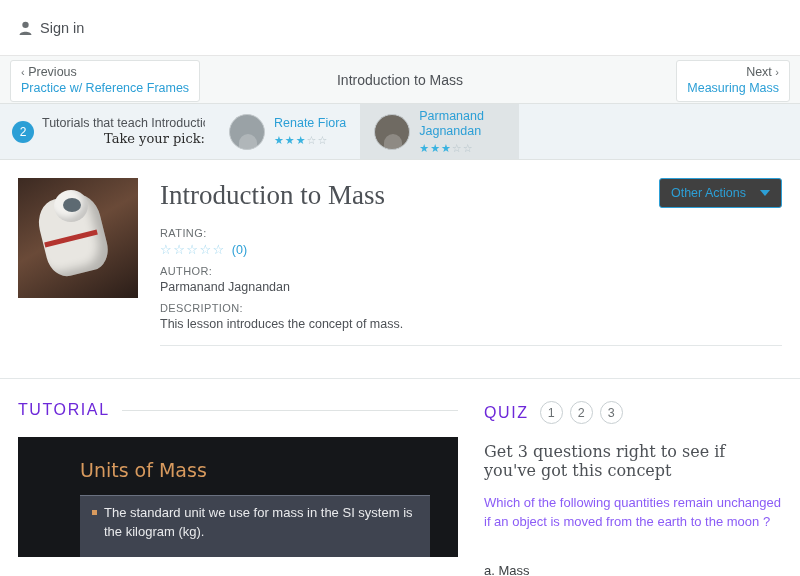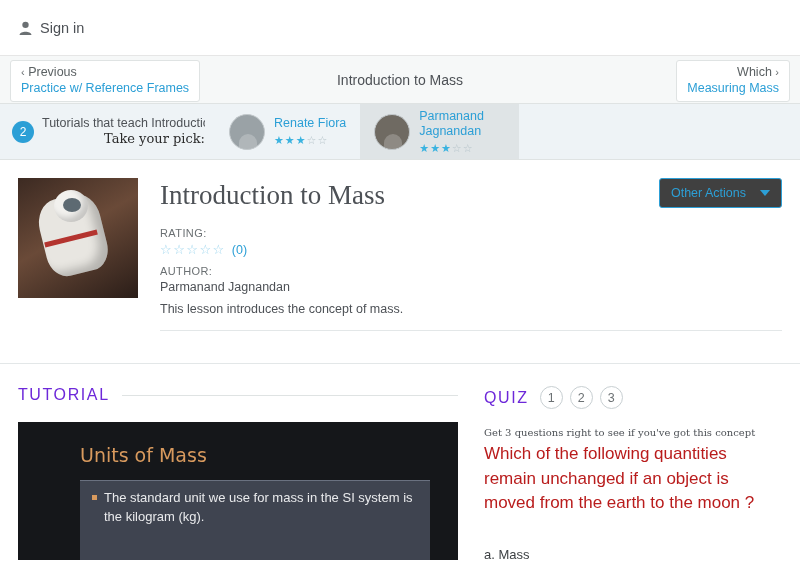--- a/index.html
+++ b/index.html
@@ -213,21 +213,21 @@
   .col-quiz { flex: 1 1 auto; }
 
   .sec-head { display: flex; align-items: center; gap: 12px; }
   .sec-title {
     font-size: 16px; color: #6d28d9; letter-spacing: 1.6px;
   }
   .sec-rule { flex: 1 1 auto; height: 1px; background: #dfe3e3; }
 
   .video {
     margin-top: 18px;
-    width: 100%; height: 138px;
+    width: 100%; height: 120px;
     background: #15171a;
     position: relative;
     overflow: hidden;
   }
   .slide-title {
     position: absolute; left: 62px; top: 22px;
     font-size: 19px; color: #d89a5e;
     font-family: "DejaVu Sans", sans-serif;
   }
   .slide-box {
@@ -252,26 +252,26 @@
   .quiz-dots { display: flex; gap: 7px; }
   .qdot {
     width: 23px; height: 23px; border-radius: 50%;
     border: 1px solid #c8cfd2;
     color: #6b7073; font-size: 12.5px;
     display: flex; align-items: center; justify-content: center;
     background: #fff; cursor: pointer;
   }
   .quiz-lead {
     margin-top: 18px;
-    font-size: 10px; color: #4d5156;
+    font-size: 16px; color: #4d5156;
     font-family: "DejaVu Serif", serif;
   }
   .quiz-q {
-    margin-top: 4px;
-    font-size: 17px; color: #b91c1c; line-height: 1.45;
+    margin-top: 14px;
+    font-size: 13px; color: #8b5cf6; line-height: 1.45;
   }
   .quiz-opt {
     margin-top: 31px;
     font-size: 13px; color: #3b3f42;
     cursor: pointer;
   }
 </style>
 </head>
 <body>
 
@@ -285,21 +285,21 @@
   </div>
 </div>
 
 <div class="navbar">
   <div class="nav-prev">
     <span class="nav-kicker"><span class="nav-arrow">‹</span> <span>Previous</span></span>
     <span class="nav-link">Practice w/ Reference Frames</span>
   </div>
   <div class="nav-title">Introduction to Mass</div>
   <div class="nav-next">
-    <span class="nav-kicker"><span>Which</span> <span class="nav-arrow">›</span></span>
+    <span class="nav-kicker"><span>Next</span> <span class="nav-arrow">›</span></span>
     <span class="nav-link">Measuring Mass</span>
   </div>
 </div>
 
 <div class="picker">
   <div class="picker-left">
     <div class="badge">2</div>
     <div class="picker-text">
       <div class="picker-line1">Tutorials that teach Introduction</div>
       <div class="picker-line2">Take your pick:</div>
@@ -336,20 +336,21 @@
 
     <div class="meta-label">RATING:</div>
     <div class="rating-row">
       <span class="rating-stars">☆☆☆☆☆</span>
       <span class="rating-count">(0)</span>
     </div>
 
     <div class="meta-label">AUTHOR:</div>
     <div class="meta-value">Parmanand Jagnandan</div>
 
+    <div class="meta-label">DESCRIPTION:</div>
     <div class="meta-value">This lesson introduces the concept of mass.</div>
 
     <div class="divider"></div>
   </div>
 
   <div class="other-actions">
     <span>Other Actions</span>
     <span class="caret"></span>
   </div>
 </div>

